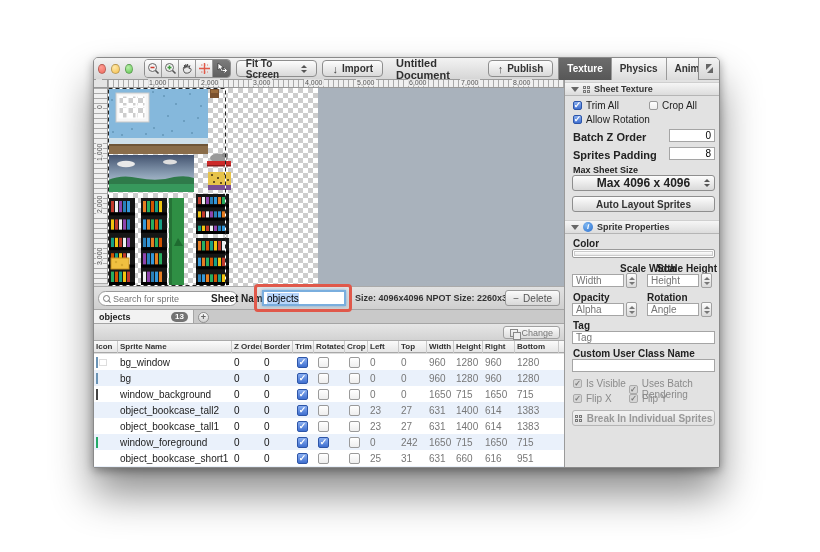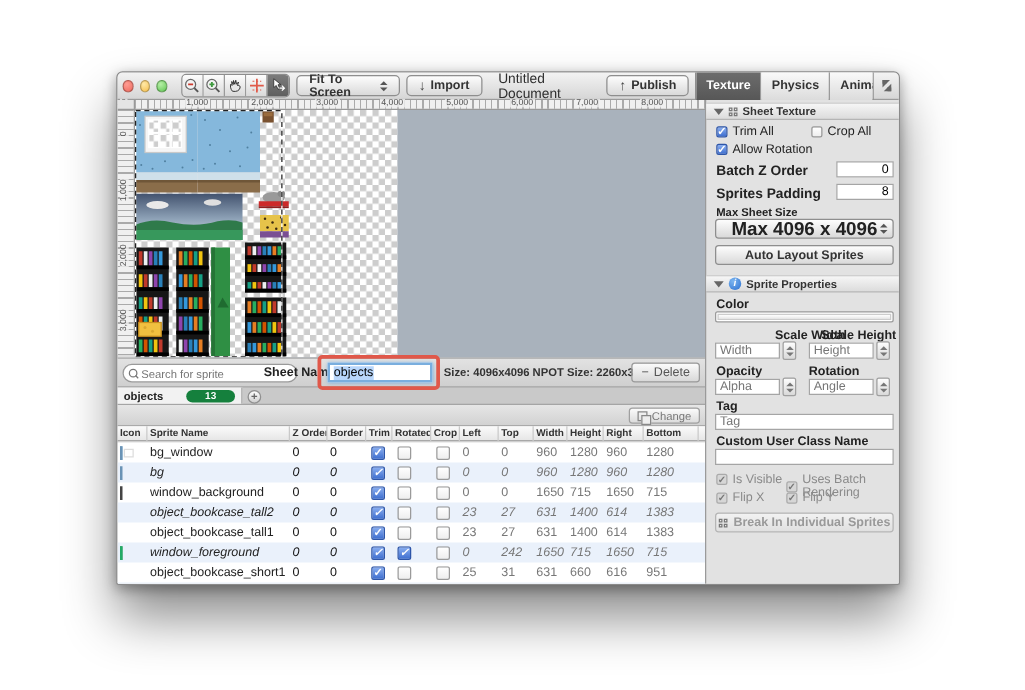--- a/index.html
+++ b/index.html
@@ -20,21 +20,21 @@
   .tl-green{background:radial-gradient(circle at 35% 30%,#b8f0a8,#61c554);}
   .toolgroup { display:flex; border:1px solid #8e8e8e; border-radius:4px; overflow:hidden; margin-left:6px; }
   .toolbtn { width:21px; height:17px; display:flex; align-items:center; justify-content:center;
     background:linear-gradient(#fdfdfd,#d9d9d9); border-right:1px solid #9a9a9a; }
   .toolbtn:last-child{border-right:none;}
   .toolbtn.active { background:linear-gradient(#7c7c7c,#5f5f5f); }
   .pushbtn { height:17px; display:inline-flex; align-items:center; gap:4px; padding:0 9px;
     background:linear-gradient(#fdfdfd,#d9d9d9); border:1px solid #8e8e8e; border-radius:4px;
     font-size:10px; font-weight:bold; color:#333; }
   .arrowglyph { font-size:11px; font-weight:bold; color:#444; }
-  .doc-title { font-size:11px; font-weight:normal; color:#2e2e2e; padding:0 8px; }
+  .doc-title { font-size:11px; font-weight:bold; color:#2e2e2e; padding:0 8px; }
   .stepper-glyph { display:inline-flex; flex-direction:column; line-height:3px; margin-left:4px; }
   .stepper-glyph i { border:3px solid transparent; display:block; width:0; height:0; }
   .stepper-glyph i.up { border-bottom-color:#555; margin-bottom:1px; }
   .stepper-glyph i.dn { border-top-color:#555; margin-top:1px; }
   .seg { display:flex; border:1px solid #8e8e8e; border-radius:4px; overflow:hidden; margin-left:auto; }
   .seg .segbtn { padding:8px 8px; font-size:10px; font-weight:bold; color:#333;
     background:linear-gradient(#fdfdfd,#d9d9d9); border-right:1px solid #9a9a9a; }
   .seg .segbtn:last-child{border-right:none;}
   .seg .segbtn.active { background:linear-gradient(#6f6f6f,#555); color:#fff; }
   .fs-icon { width:9px; height:9px; position:relative; margin:0 2px; }
@@ -70,37 +70,37 @@
   .sheetname-field .sel { background:#b8d6fb; }
   .sizetext { position:absolute; left:261px; top:6px; font-size:9px; font-weight:bold; color:#333; white-space:nowrap; }
   .delete-btn { position:absolute; right:4px; top:3px; height:16px; padding:0 7px; display:inline-flex; align-items:center; gap:4px;
     background:linear-gradient(#fbfbfb,#d8d8d8); border:1px solid #999; border-radius:3px; font-size:10px; color:#555; }
   .annotation { position:absolute; left:160px; top:-3px; width:98px; height:28px; border:3px solid #e0584a; border-radius:4px; z-index:9; pointer-events:none; }
 
   
   .sheettabs { position:absolute; left:0; top:229px; width:100%; height:15px; background:#c9c9c9; border-top:1px solid #a5a5a5; border-bottom:1px solid #a5a5a5; }
   .sheettab { position:absolute; left:0; top:0; width:100px; height:100%; background:#f2f2f2; border-right:1px solid #a5a5a5;
     display:flex; align-items:center; font-size:9px; font-weight:bold; color:#222; padding:0 5px; }
-  .badge { margin-left:auto; background:#15803d; color:#fff; font-size:8px; border-radius:7px; padding:0 15px; line-height:10px; }
+  .badge { margin-left:auto; background:#737373; color:#fff; font-size:8px; border-radius:7px; padding:0 4px; line-height:10px; }
   .addtab { position:absolute; left:104px; top:2px; width:11px; height:11px; border-radius:50%;
     background:linear-gradient(#fefefe,#cfcfcf); border:1px solid #909090; color:#666; font-size:9px; line-height:9px; text-align:center; font-weight:bold;}
 
   
   .tablebar { position:absolute; left:0; top:244px; width:100%; height:17px; background:linear-gradient(#e6e6e6,#d2d2d2); border-bottom:1px solid #aaa; }
   .change-btn { position:absolute; right:4px; top:2px; height:13px; padding:0 6px; display:inline-flex; align-items:center; gap:3px;
     background:linear-gradient(#fbfbfb,#dcdcdc); border:1px solid #a0a0a0; border-radius:3px; font-size:9px; color:#777; }
   .change-ic { width:8px; height:8px; border:1px solid #888; position:relative; }
   .change-ic:before{content:""; position:absolute; left:2px; top:2px; width:6px; height:6px; border:1px solid #888; background:#eee;}
   .tgrid { display:grid; grid-template-columns:24px 114px 30px 31px 21px 31px 23px 31px 28px 27px 29px 32px 44px; align-items:center; }
   .thead { position:absolute; left:0; top:261px; width:100%; height:12px;
     background:linear-gradient(#fbfbfb,#e6e6e6); border-bottom:1px solid #a8a8a8; font-size:8px; font-weight:bold; color:#333; }
   .thead > div { padding:0 2px; border-right:1px solid #c9c9c9; overflow:hidden; white-space:nowrap; height:12px; line-height:12px;}
   .tbody { position:absolute; left:0; top:274px; width:100%; bottom:0; overflow:hidden; background:#fff; }
   .trow { height:16px; font-size:10px; color:#222; }
-  .trow.alt { background:#eaf1fb;font-style:italic; }
+  .trow.alt { background:#eaf1fb; }
   .trow > div { padding:0 2px; white-space:nowrap; overflow:hidden; }
   .trow .num { color:#777; }
   .trow .zb { color:#111; }
   .cbcell { display:flex; justify-content:flex-start; padding-left:4px !important; }
   .cb { width:11px; height:11px; border:1px solid #9a9a9a; border-radius:2px; background:linear-gradient(#fff,#eee); display:inline-flex; align-items:center; justify-content:center; }
   .cb.checked { background:linear-gradient(#89aef0,#3f6fd0); border-color:#2d55a8; }
   .cb.checked:after { content:"✓"; color:#fff; font-size:9px; font-weight:bold; line-height:9px; }
   .cb.small { width:9px; height:9px; }
   .cb.dis { background:#d6d6d6; border-color:#aaa; }
   .cb.dis:after { content:"✓"; color:#777; font-size:8px; font-weight:bold; }
@@ -133,21 +133,21 @@
   .pfield { position:absolute; height:13px; background:#fff; border:1px solid #a5a5a5; font-size:10px; padding:0 3px; display:flex; align-items:center; }
   .pfield.right { justify-content:flex-end; }
   .pfield input { border:none; outline:none; width:100%; font-size:10px; background:transparent; font-family:"Liberation Sans",sans-serif; }
   .pfield input.rt { text-align:right; }
   .stepperbox { position:absolute; width:11px; height:15px; background:linear-gradient(#fdfdfd,#d9d9d9); border:1px solid #a0a0a0; border-radius:2px;
     display:flex; flex-direction:column; align-items:center; justify-content:center; }
   .stepperbox i { border:3px solid transparent; width:0; height:0; display:block; }
   .stepperbox i.up { border-bottom-color:#777; margin-bottom:1px; }
   .stepperbox i.dn { border-top-color:#777; margin-top:1px; }
   .dropdown { position:absolute; height:16px; background:linear-gradient(#fdfdfd,#d9d9d9); border:1px solid #8e8e8e; border-radius:3px;
-    display:flex; align-items:center; justify-content:center; font-size:15px; font-weight:bold; color:#222; }
+    display:flex; align-items:center; justify-content:center; font-size:12px; font-weight:bold; color:#222; }
   .panelbtn { position:absolute; height:16px; background:linear-gradient(#fdfdfd,#d9d9d9); border:1px solid #8e8e8e; border-radius:3px;
     display:flex; align-items:center; justify-content:center; gap:5px; font-size:10px; font-weight:bold; color:#333; }
   .panelbtn.dis { color:#999; border-color:#b5b5b5; background:linear-gradient(#f2f2f2,#e0e0e0); }
   .colorbar { position:absolute; height:9px; background:#fff; border:1px solid #9a9a9a; border-radius:2px; padding:1px; }
   .colorbar i { display:block; width:100%; height:100%; background:linear-gradient(#fefefe,#e8e8e8); border:1px solid #ccc; }
 </style>
 </head>
 <body>
 
 <div class="stage">

